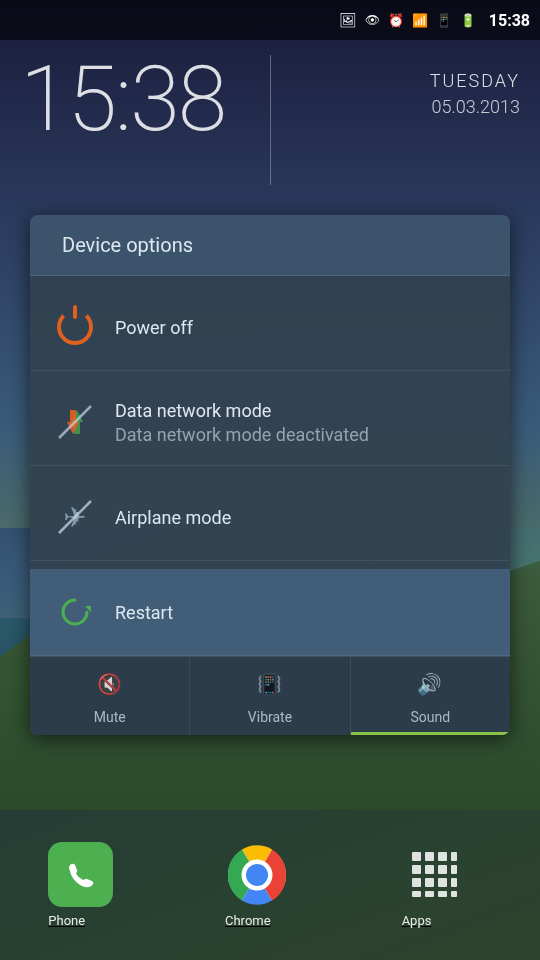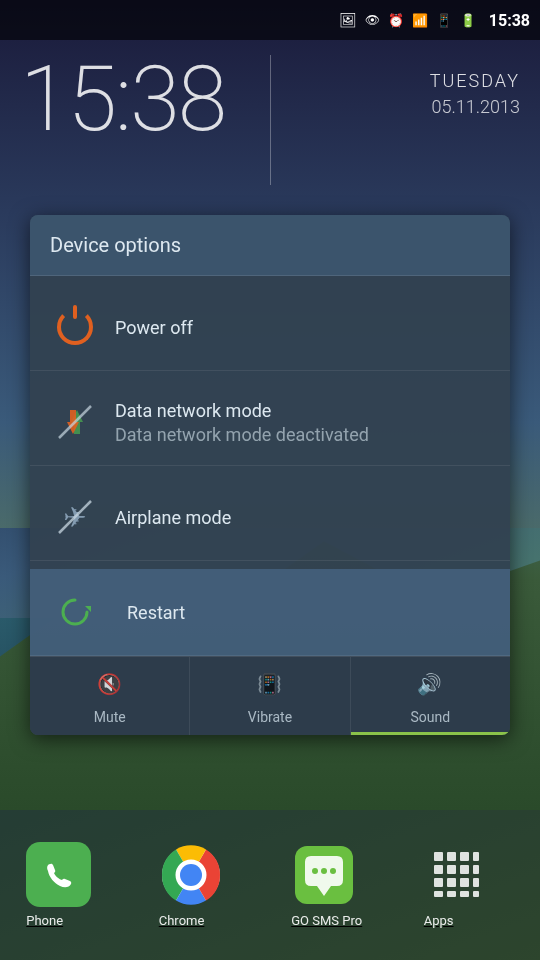--- a/index.html
+++ b/index.html
@@ -126,21 +126,21 @@
       width: 480px;
       background: rgba(50,65,80,0.95);
       border-radius: 8px;
       overflow: hidden;
       z-index: 20;
       box-shadow: 0 4px 20px rgba(0,0,0,0.6);
     }
 
     #dialog-title {
       background: rgba(60,85,110,0.95);
-      padding: 18px 20px;
+      padding: 18px 32px;
       font-size: 20px;
       color: #dde8f0;
       font-weight: 400;
       border-bottom: 1px solid rgba(255,255,255,0.1);
     }
 
     .menu-item {
       display: flex;
       align-items: center;
       padding: 18px 20px;
@@ -171,21 +171,20 @@
 
     .menu-item-subtitle {
       font-size: 18px;
       color: rgba(200,215,225,0.65);
       margin-top: 3px;
     }
 
     
     .menu-item.restart {
       background: rgba(70,100,130,0.8);
-      gap: 12px;
     }
 
     
     #sound-options {
       display: flex;
       border-top: 1px solid rgba(255,255,255,0.1);
       background: rgba(45,60,75,0.95);
     }
 
     .sound-option {
@@ -323,21 +322,21 @@
 </div>
 
 <div class="clock-divider"></div>
 
 <div id="clock-display">
   <div id="clock-time">15:38</div>
 </div>
 
 <div id="date-display">
   <div id="day-name">TUESDAY</div>
-  <div id="date-value">05.11.2013</div>
+  <div id="date-value">05.03.2013</div>
 </div>
 
 <div id="device-options">
   <div id="dialog-title">Device options</div>
 
   <div class="menu-item">
     <div class="menu-item-icon">
       <div class="power-icon"></div>
     </div>
     <div class="menu-item-text">
@@ -446,32 +445,20 @@
         <circle cx="31" cy="31" r="14" fill="white"></circle>
 
         <circle cx="31" cy="31" r="11" fill="#4285F4"></circle>
 
         <circle cx="31" cy="31" r="14" fill="none" stroke="white" stroke-width="3"></circle>
       </svg>
     </div>
     <div class="dock-label">Chrome</div>
   </div>
 
-  <div class="dock-item">
-    <div class="dock-icon gosms-icon-bg">
-      <svg width="62" height="62" viewBox="0 0 62 62">
-        <rect x="2" y="2" width="58" height="58" rx="12" fill="#6abf40"></rect>
-        <path d="M12 18 Q12 12 18 12 L44 12 Q50 12 50 18 L50 36 Q50 42 44 42 L38 42 L31 52 L24 42 L18 42 Q12 42 12 36 Z" fill="white" opacity="0.9"></path>
-        <circle cx="22" cy="27" r="3" fill="#6abf40"></circle>
-        <circle cx="31" cy="27" r="3" fill="#6abf40"></circle>
-        <circle cx="40" cy="27" r="3" fill="#6abf40"></circle>
-      </svg>
-    </div>
-    <div class="dock-label">GO SMS Pro</div>
-  </div>
 
   <div class="dock-item">
     <div class="dock-icon apps-icon-bg">
       <svg width="55" height="55" viewBox="0 0 55 55">
 
         <rect x="5" y="5" width="9" height="9" rx="1" fill="rgba(255,255,255,0.85)"></rect>
         <rect x="18" y="5" width="9" height="9" rx="1" fill="rgba(255,255,255,0.85)"></rect>
         <rect x="31" y="5" width="9" height="9" rx="1" fill="rgba(255,255,255,0.85)"></rect>
         <rect x="44" y="5" width="6" height="9" rx="1" fill="rgba(255,255,255,0.85)"></rect>
         <rect x="5" y="18" width="9" height="9" rx="1" fill="rgba(255,255,255,0.85)"></rect>

